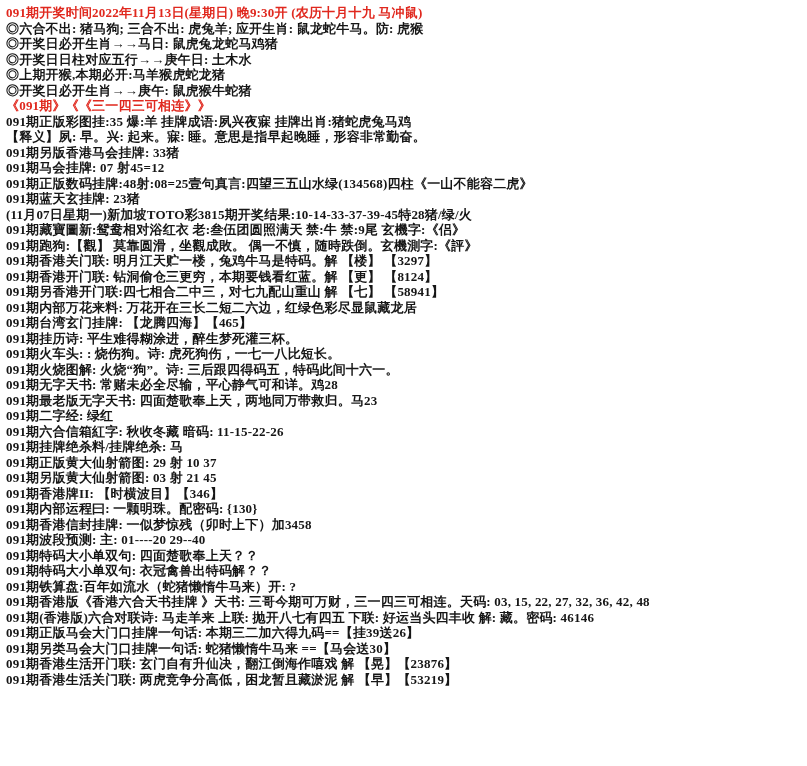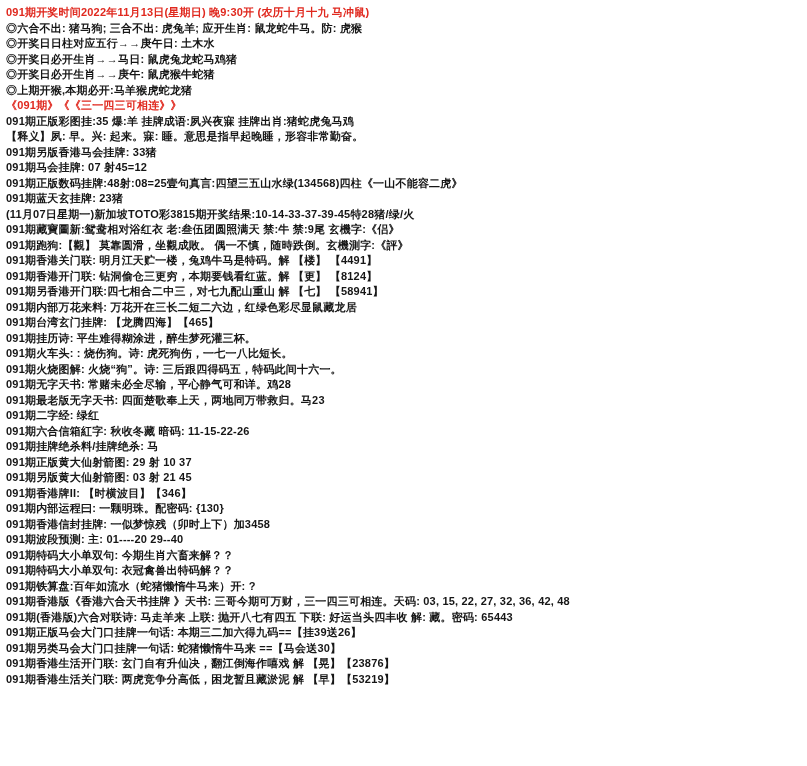--- a/index.html
+++ b/index.html
@@ -9,75 +9,75 @@
   body {
     width: 807px;
     height: 766px;
     background: #ffffff;
     overflow: hidden;
   }
   .page {
     padding: 5px 0 0 6px;
   }
   .line {
-    font-family: Liberation Sans, sans-serif;
+    font-family: Liberation Serif, serif;
     font-weight: bold;
-    font-size: 11px;
+    font-size: 13px;
     line-height: 15.5px;
     color: #161616;
     white-space: nowrap;
     letter-spacing: 0.2px;
   }
   .line.red {
     color: #e0281e;
   }
 </style>
 </head>
 <body>
 
 <div class="page">
   <div id="lines-container">
       <div class="line red">091期开奖时间2022年11月13日(星期日) 晚9:30开 (农历十月十九 马冲鼠)</div>
       <div class="line">◎六合不出: 猪马狗; 三合不出: 虎兔羊; 应开生肖: 鼠龙蛇牛马。防: 虎猴</div>
+      <div class="line">◎开奖日必开生肖→→马日: 鼠虎兔龙蛇马鸡猪</div>
       <div class="line">◎开奖日日柱对应五行→→庚午日: 土木水</div>
-      <div class="line">◎开奖日必开生肖→→马日: 鼠虎兔龙蛇马鸡猪</div>
+      <div class="line">◎上期开猴,本期必开:马羊猴虎蛇龙猪</div>
       <div class="line">◎开奖日必开生肖→→庚午: 鼠虎猴牛蛇猪</div>
-      <div class="line">◎上期开猴,本期必开:马羊猴虎蛇龙猪</div>
       <div class="line red">《091期》《《三一四三可相连》》</div>
       <div class="line">091期正版彩图挂:35 爆:羊 挂牌成语:夙兴夜寐 挂牌出肖:猪蛇虎兔马鸡</div>
       <div class="line">【释义】夙: 早。兴: 起来。寐: 睡。意思是指早起晚睡，形容非常勤奋。</div>
       <div class="line">091期另版香港马会挂牌: 33猪</div>
       <div class="line">091期马会挂牌: 07 射45=12</div>
       <div class="line">091期正版数码挂牌:48射:08=25壹句真言:四望三五山水绿(134568)四柱《一山不能容二虎》</div>
       <div class="line">091期蓝天玄挂牌: 23猪</div>
       <div class="line">(11月07日星期一)新加坡TOTO彩3815期开奖结果:10-14-33-37-39-45特28猪/绿/火</div>
       <div class="line">091期藏寶圖新:鸳鸯相对浴红衣 老:叁伍团圆照满天 禁:牛 禁:9尾 玄機字:《侣》</div>
       <div class="line">091期跑狗:【觀】 莫靠圆滑，坐觀成敗。 偶一不慎，随時跌倒。玄機測字:《評》</div>
-      <div class="line">091期香港关门联: 明月江天贮一楼，兔鸡牛马是特码。解 【楼】 【4491】</div>
+      <div class="line">091期香港关门联: 明月江天贮一楼，兔鸡牛马是特码。解 【楼】 【3297】</div>
       <div class="line">091期香港开门联: 钻洞偷仓三更穷，本期要钱看红蓝。解 【更】 【8124】</div>
       <div class="line">091期另香港开门联:四七相合二中三，对七九配山重山 解 【七】 【58941】</div>
       <div class="line">091期内部万花来料: 万花开在三长二短二六边，红绿色彩尽显鼠藏龙居</div>
       <div class="line">091期台湾玄门挂牌: 【龙腾四海】【465】</div>
       <div class="line">091期挂历诗: 平生难得糊涂进，醉生梦死灌三杯。</div>
       <div class="line">091期火车头: : 烧伤狗。诗: 虎死狗伤，一七一八比短长。</div>
       <div class="line">091期火烧图解: 火烧“狗”。诗: 三后跟四得码五，特码此间十六一。</div>
       <div class="line">091期无字天书: 常赌未必全尽输，平心静气可和详。鸡28</div>
       <div class="line">091期最老版无字天书: 四面楚歌奉上天，两地同万带救归。马23</div>
       <div class="line">091期二字经: 绿红</div>
       <div class="line">091期六合信箱紅字: 秋收冬藏 暗码: 11-15-22-26</div>
       <div class="line">091期挂牌绝杀料/挂牌绝杀: 马</div>
       <div class="line">091期正版黄大仙射箭图: 29 射 10 37</div>
       <div class="line">091期另版黄大仙射箭图: 03 射 21 45</div>
       <div class="line">091期香港牌II: 【时横波目】【346】</div>
       <div class="line">091期内部运程曰: 一颗明珠。配密码: {130}</div>
       <div class="line">091期香港信封挂牌: 一似梦惊残（卯时上下）加3458</div>
       <div class="line">091期波段预测: 主: 01----20 29--40</div>
-      <div class="line">091期特码大小单双句: 今期生肖六畜来解？？</div>
+      <div class="line">091期特码大小单双句: 四面楚歌奉上天？？</div>
       <div class="line">091期特码大小单双句: 衣冠禽兽出特码解？？</div>
       <div class="line">091期铁算盘:百年如流水（蛇猪懒惰牛马来）开: ?</div>
       <div class="line">091期香港版《香港六合天书挂牌 》天书: 三哥今期可万财，三一四三可相连。天码: 03, 15, 22, 27, 32, 36, 42, 48</div>
-      <div class="line">091期(香港版)六合对联诗: 马走羊来 上联: 抛开八七有四五 下联: 好运当头四丰收 解: 藏。密码: 65443</div>
+      <div class="line">091期(香港版)六合对联诗: 马走羊来 上联: 抛开八七有四五 下联: 好运当头四丰收 解: 藏。密码: 46146</div>
       <div class="line">091期正版马会大门口挂牌一句话: 本期三二加六得九码==【挂39送26】</div>
       <div class="line">091期另类马会大门口挂牌一句话: 蛇猪懒惰牛马来 ==【马会送30】</div>
       <div class="line">091期香港生活开门联: 玄门自有升仙决，翻江倒海作嘻戏 解 【晃】【23876】</div>
       <div class="line">091期香港生活关门联: 两虎竞争分高低，困龙暂且藏淤泥 解 【早】【53219】</div>
     </div>
 </div>
 
 </body></html>

